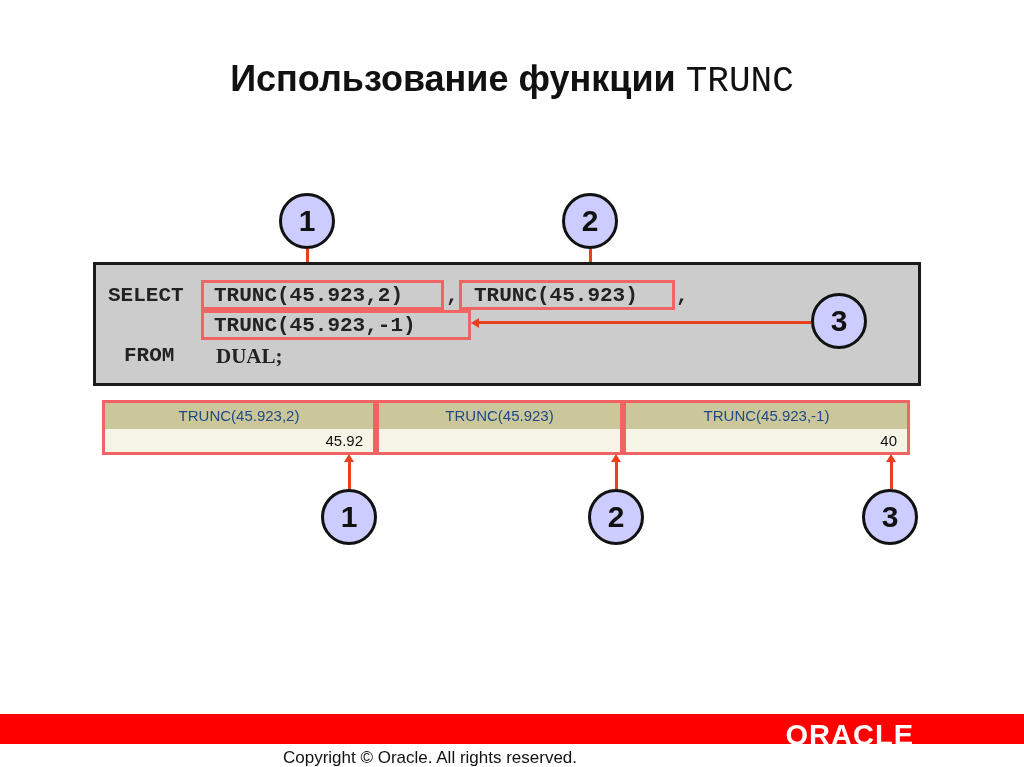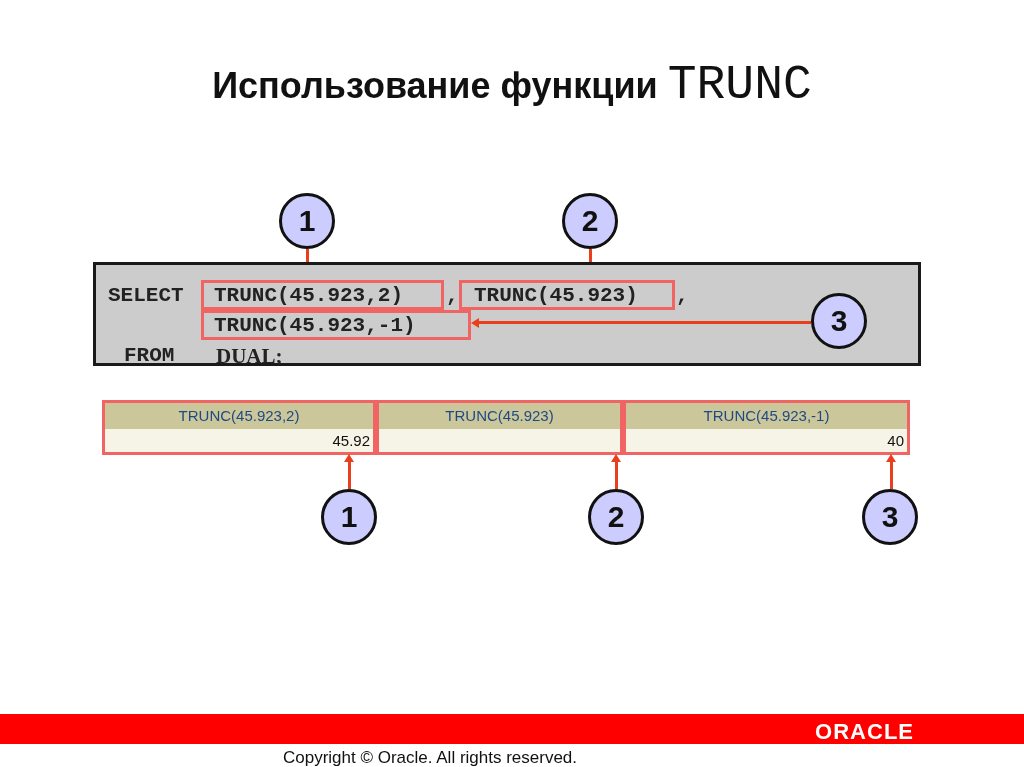--- a/index.html
+++ b/index.html
@@ -1,33 +1,33 @@
 <!DOCTYPE html>
 <html><head>
 <meta charset="utf-8">
 <style>
   html, body { margin:0; padding:0; }
   body { width:1024px; height:767px; background:#ffffff; position:relative; overflow:hidden; font-family:"Liberation Sans", sans-serif; }
   .title { position:absolute; left:0; width:1024px; top:58px; text-align:center; font-size:36px; font-weight:bold; color:#111; }
-  .title .mono { font-family:"Liberation Mono", monospace; font-weight:normal; font-size:48px; }
-  .code-box { position:absolute; left:93px; top:262px; width:828px; height:104px; background:#cccccc; border:3px solid #1a1a1a; box-sizing:border-box; }
+  .title .mono { font-family:"Liberation Mono", monospace; font-weight:normal; font-size:36px; }
+  .code-box { position:absolute; left:93px; top:262px; width:828px; height:124px; background:#cccccc; border:3px solid #1a1a1a; box-sizing:border-box; }
   .code { position:absolute; font-family:"Liberation Mono", "DejaVu Sans Mono", monospace; font-weight:bold; font-size:21px; color:#222; white-space:pre; }
   .hl { position:absolute; border:3px solid #f06464; box-sizing:border-box; }
   .circle { position:absolute; width:56px; height:56px; border-radius:50%; background:#ccccff; border:3px solid #111; box-sizing:border-box; display:flex; align-items:center; justify-content:center; font-size:30px; font-weight:bold; color:#111; }
   .vline { position:absolute; width:3px; background:#e8401c; }
   .hline { position:absolute; height:3px; background:#e8401c; }
   .arrow-down { position:absolute; width:0; height:0; border-left:5px solid transparent; border-right:5px solid transparent; border-top:8px solid #e8401c; }
   .arrow-up { position:absolute; width:0; height:0; border-left:5px solid transparent; border-right:5px solid transparent; border-bottom:8px solid #e8401c; }
   .arrow-left { position:absolute; width:0; height:0; border-top:5px solid transparent; border-bottom:5px solid transparent; border-right:8px solid #e8401c; }
   .result-table { position:absolute; top:400px; left:102px; display:flex; }
   .rcol { border:3px solid #f06464; box-sizing:border-box; height:55px; background:#f5f4e6; }
   .rhead { height:26px; background:#ccc79a; color:#1d4a86; font-size:15px; text-align:center; line-height:26px; }
-  .rval { height:23px; color:#111; font-size:15px; text-align:right; line-height:23px; padding-right:3px; }
+  .rval { height:23px; color:#111; font-size:15px; text-align:right; line-height:23px; padding-right:10px; }
   .footer-bar { position:absolute; left:0; top:714px; width:1024px; height:30px; background:#ff0000; }
-  .oracle { position:absolute; right:110px; top:719px; color:#fff; font-size:22px; font-weight:bold; letter-spacing:1px; }
+  .oracle { position:absolute; right:110px; top:719px; color:#fff; font-size:29px; font-weight:bold; letter-spacing:1px; }
   .copyright { position:absolute; left:0; width:860px; top:748px; text-align:center; font-size:17px; color:#111; }
 </style>
 </head>
 <body>
 
 <div class="title">
   <span>Использование функции</span>
   <span class="mono">TRUNC</span>
 </div>
 

